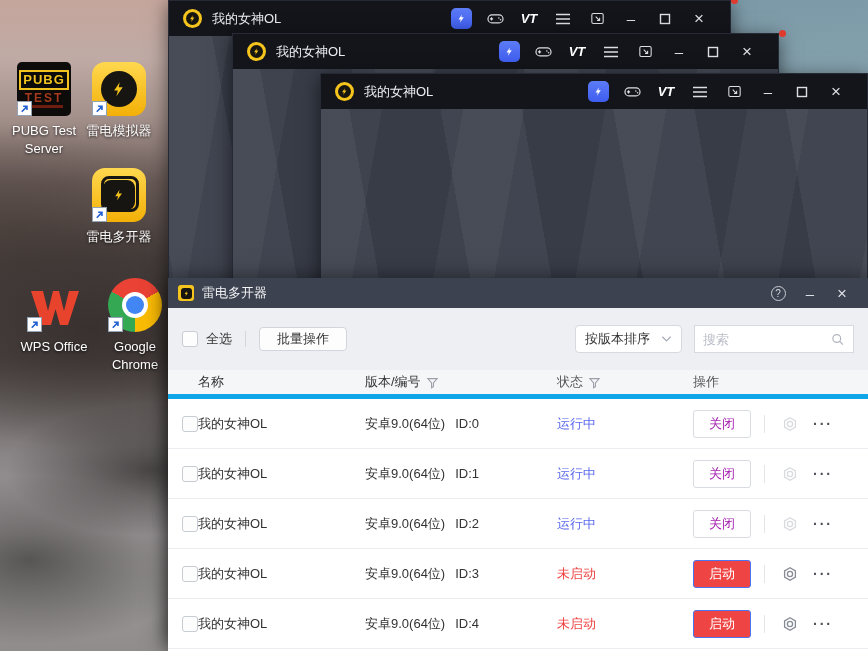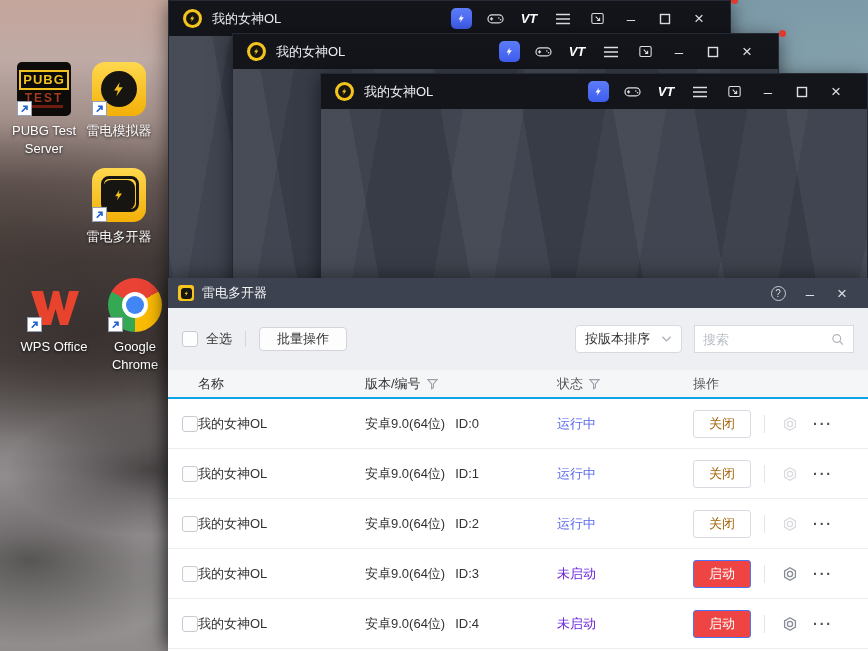--- a/index.html
+++ b/index.html
@@ -95,33 +95,33 @@
   .sort-dd { width:107px; height:28px; background:#fff; border:1px solid #d6d9df; border-radius:4px;
     display:flex; align-items:center; padding:0 9px; color:#333; }
   .sort-dd span { flex:1; }
   .search-box { width:160px; height:28px; background:#fff; border:1px solid #d6d9df; border-radius:0;
     display:flex; align-items:center; padding:0 8px; margin-left:12px; }
   .search-box input { border:none; outline:none; width:100%; font-size:13px; color:#333;
     font-family:"Liberation Sans", sans-serif; background:transparent; }
   .search-box input::placeholder { color:#b9bdc6; }
 
   .thead { height:29px; background:#f5f6f8; display:flex; align-items:center; color:#555;
-    border-bottom:2px solid #0ea5e9; flex:none; }
+    border-bottom:5px solid #0ea5e9; flex:none; }
   .trow { height:50px; display:flex; align-items:center; border-bottom:1px solid #ebedf0; background:#fff; flex:none; }
   .col-check { width:30px; padding-left:14px; display:flex; align-items:center; }
   .col-name { width:167px; color:#333; }
   .col-version { width:192px; color:#333; display:flex; align-items:center; gap:10px; }
   .col-status { width:136px; }
   .col-action { flex:1; display:flex; align-items:center; }
   .hdr-cell { display:flex; align-items:center; gap:5px; }
   .status-running { color:#5a68ee; }
-  .status-stopped { color:#6d28d9; }
+  .status-stopped { color:#ef4444; }
   .act-btn { width:58px; height:28px; border-radius:3px; font-size:13px; display:flex;
     align-items:center; justify-content:center; cursor:pointer; }
-  .btn-close { background:#fff; border:1px solid #d8dbe1; color:#a16207; }
+  .btn-close { background:#fff; border:1px solid #d8dbe1; color:#a21caf; }
   .btn-start { background:#ef4444; border:1px solid #4b74f2; color:#fff; }
   .row-div { width:1px; height:18px; background:#e3e5e9; margin-left:13px; }
   .gear-wrap { margin-left:17px; display:flex; align-items:center; }
   .dots { margin-left:15px; color:#4a4d55; font-weight:700; letter-spacing:2px; font-size:14px; }
 </style>
 </head>
 <body>
 
 <div class="stage">
 

